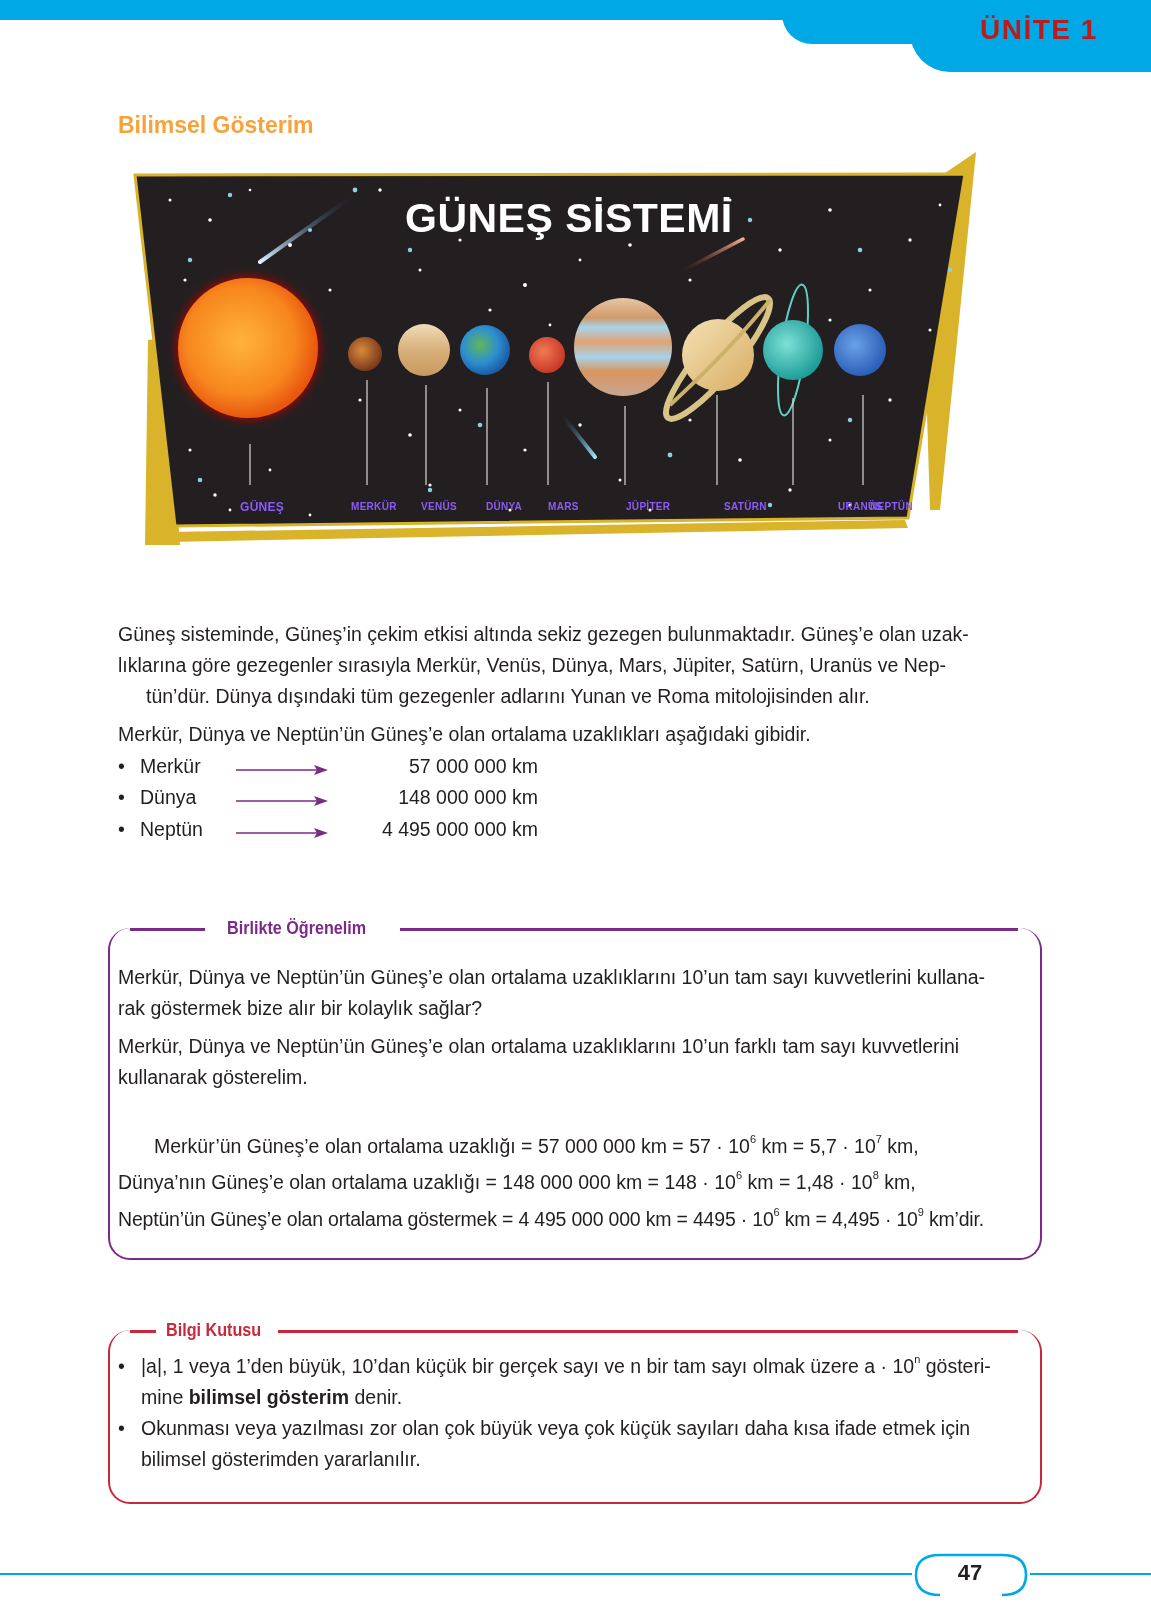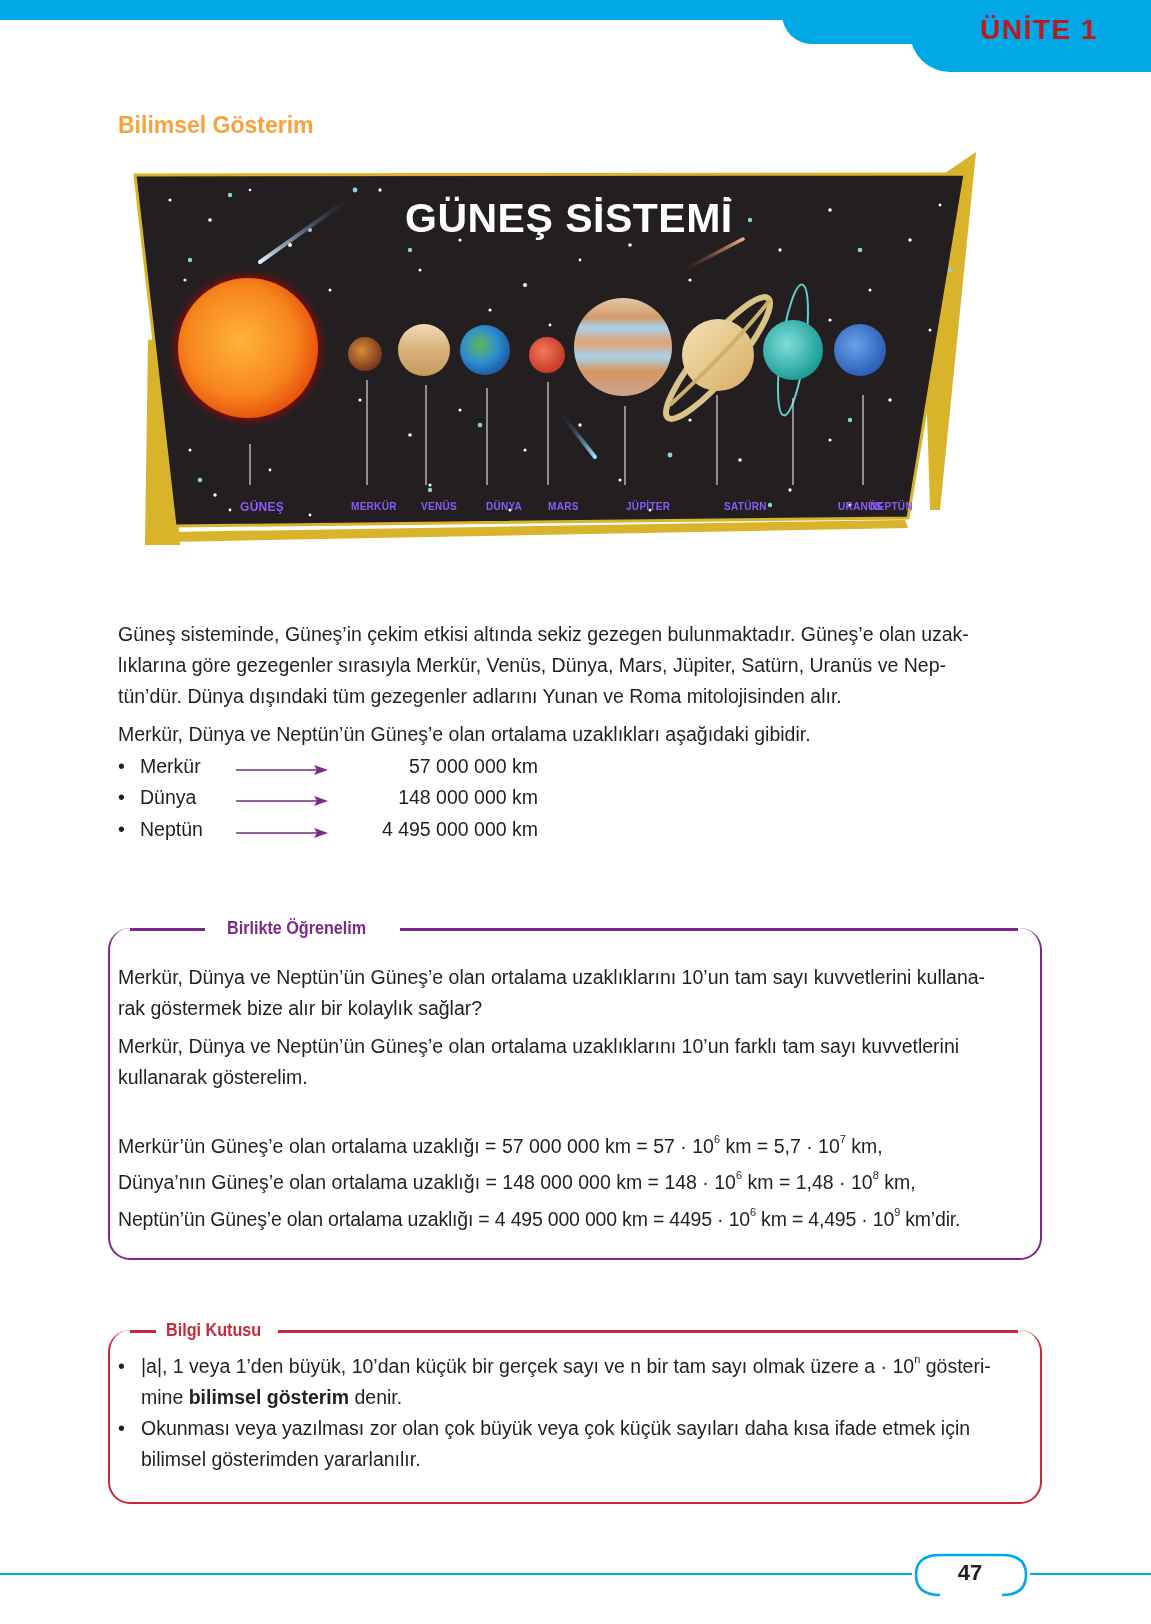--- a/index.html
+++ b/index.html
@@ -218,21 +218,21 @@
 <div class="pl-label" style="left:421px">VENÜS</div>
 <div class="pl-label" style="left:486px">DÜNYA</div>
 <div class="pl-label" style="left:548px">MARS</div>
 <div class="pl-label" style="left:626px">JÜPİTER</div>
 <div class="pl-label" style="left:724px">SATÜRN</div>
 <div class="pl-label" style="left:838px">URANÜS</div>
 <div class="pl-label" style="left:870px">NEPTÜN</div>
 
 <div class="para justify" style="top:619px;width:916px;">Güneş sisteminde, Güneş’in çekim etkisi altında sekiz gezegen bulunmaktadır. Güneş’e olan uzak-</div>
 <div class="para justify" style="top:650px;width:916px;">lıklarına göre gezegenler sırasıyla Merkür, Venüs, Dünya, Mars, Jüpiter, Satürn, Uranüs ve Nep-</div>
-<div class="para" style="top:681px;width:916px;">tün’dür. Dünya dışındaki tüm gezegenler adlarını Yunan ve Roma mitolojisinden alır.</div>
+<div class="para" style="top:681px;width:916px;margin-left:28px;">tün’dür. Dünya dışındaki tüm gezegenler adlarını Yunan ve Roma mitolojisinden alır.</div>
 <div class="para" style="top:719px;width:916px;">Merkür, Dünya ve Neptün’ün Güneş’e olan ortalama uzaklıkları aşağıdaki gibidir.</div>
 
 <div class="dist-row" style="top:755px">
   <span class="bullet">•</span>
   <span class="name">Merkür</span>
   <svg class="arrow" viewBox="0 0 92 12">
       <line x1="0" y1="6" x2="82" y2="6" stroke="#7b2a87" stroke-width="1.5"></line>
       <polygon points="78,1 92,6 78,11 81,6" fill="#7b2a87"></polygon>
     </svg>
   <span class="val">57 000 000 km</span>
@@ -259,28 +259,28 @@
 <div class="box box-purple"></div>
 <div class="box-topline" style="left:130px;top:928px;width:75px;background:#7b2a87;"></div>
 <div class="box-topline" style="left:400px;top:928px;width:618px;background:#7b2a87;"></div>
 <div class="box-title" style="left:227px;top:917px;color:#7b2a87;">Birlikte Öğrenelim</div>
 
 <div class="para justify" style="top:962px;width:916px;">Merkür, Dünya ve Neptün’ün Güneş’e olan ortalama uzaklıklarını 10’un tam sayı kuvvetlerini kullana-</div>
 <div class="para" style="top:993px;width:916px;">rak göstermek bize alır bir kolaylık sağlar?</div>
 <div class="para justify" style="top:1031px;width:916px;">Merkür, Dünya ve Neptün’ün Güneş’e olan ortalama uzaklıklarını 10’un farklı tam sayı kuvvetlerini</div>
 <div class="para" style="top:1062px;width:916px;">kullanarak gösterelim.</div>
 
-<div class="para" style="top:1131px;width:930px;white-space:nowrap;">
+<div class="para" style="top:1131px;width:930px;white-space:nowrap;margin-left:36px;">
   <span>Merkür’ün Güneş’e olan ortalama uzaklığı</span> = <span>57 000 000 km</span> = <span>57</span> · 10<sup>6</sup> km = <span>5,7</span> · 10<sup>7</sup> <span>km,</span>
 </div>
 <div class="para" style="top:1167px;width:930px;white-space:nowrap;">
   <span>Dünya’nın Güneş’e olan ortalama uzaklığı</span> = <span>148 000 000 km</span> = <span>148</span> · 10<sup>6</sup> km = <span>1,48</span> · 10<sup>8</sup> <span>km,</span>
 </div>
 <div class="para" style="top:1204px;width:935px;white-space:nowrap;letter-spacing:-0.2px;">
-  <span>Neptün’ün Güneş’e olan ortalama uzaklığı</span> = <span>4 495 000 000 km</span> = <span>4495</span> · 10<sup>6</sup> km = <span>4,495</span> · 10<sup>9</sup> <span>km’dir.</span>
+  <span>Neptün’ün Güneş’e olan ortalama göstermek</span> = <span>4 495 000 000 km</span> = <span>4495</span> · 10<sup>6</sup> km = <span>4,495</span> · 10<sup>9</sup> <span>km’dir.</span>
 </div>
 
 <div class="box box-red"></div>
 <div class="box-topline" style="left:130px;top:1330px;width:26px;background:#c8283a;"></div>
 <div class="box-topline" style="left:278px;top:1330px;width:740px;background:#c8283a;"></div>
 <div class="box-title" style="left:166px;top:1319px;color:#c8283a;">Bilgi Kutusu</div>
 
 <div class="para" style="top:1351px;left:118px;width:20px;">•</div>
 <div class="para" style="top:1351px;left:141px;width:893px;white-space:nowrap;">
   <span>|a|, 1 veya 1’den büyük, 10’dan küçük bir gerçek sayı ve n bir tam sayı olmak üzere a · 10</span><sup>n</sup><span> gösteri-</span>

